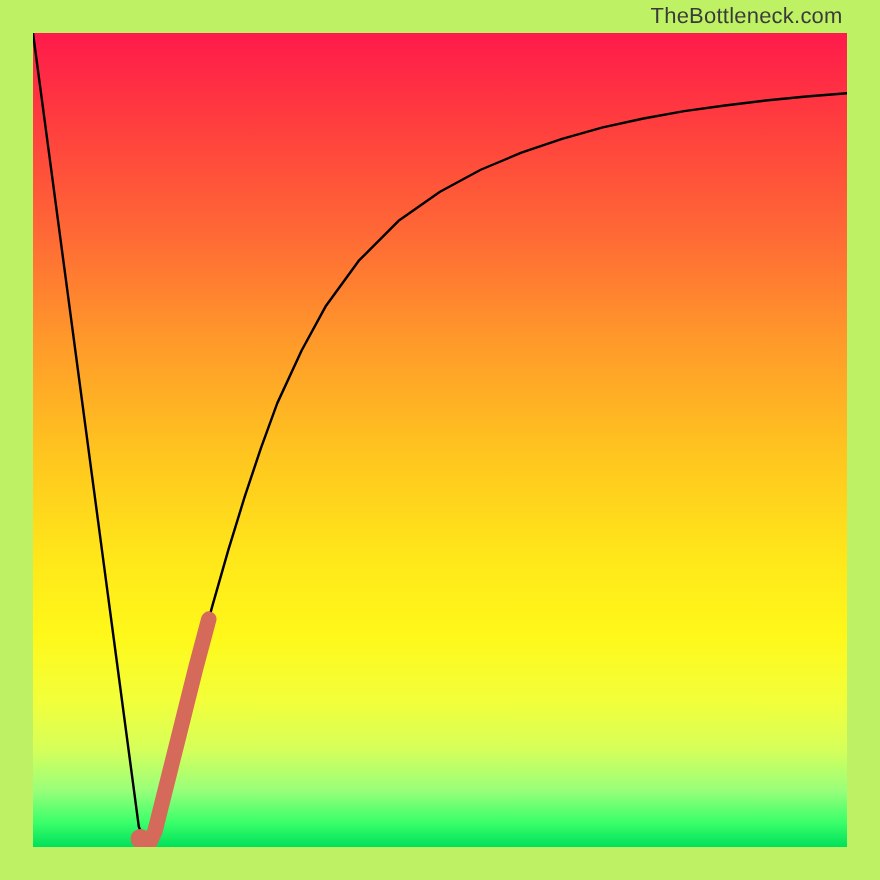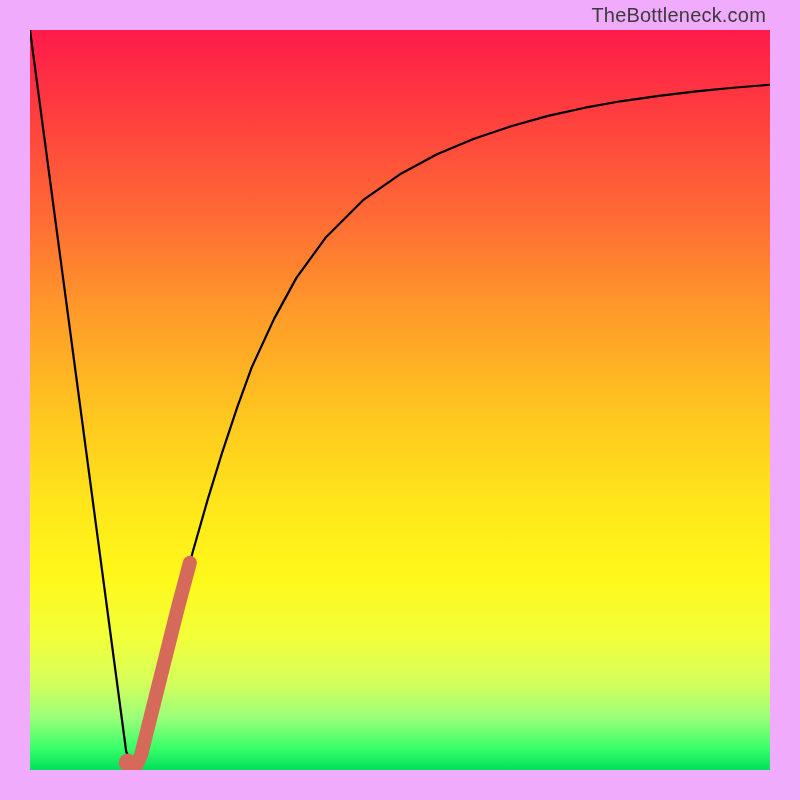--- a/index.html
+++ b/index.html
@@ -1,20 +1,20 @@
 <!DOCTYPE html>
 <html><head>
 <meta charset="utf-8">
 <style>
   * { margin: 0; padding: 0; box-sizing: border-box; }
   html, body { width: 800px; height: 800px; overflow: hidden; }
   .frame {
     width: 800px;
     height: 800px;
-    background: #f0abfc;
+    background: #bef264;
     position: relative;
   }
   .plot {
     position: absolute;
     left: 30px;
     top: 30px;
     width: 740px;
     height: 740px;
     background: linear-gradient(to bottom,
       #ff1a4b 0%,

